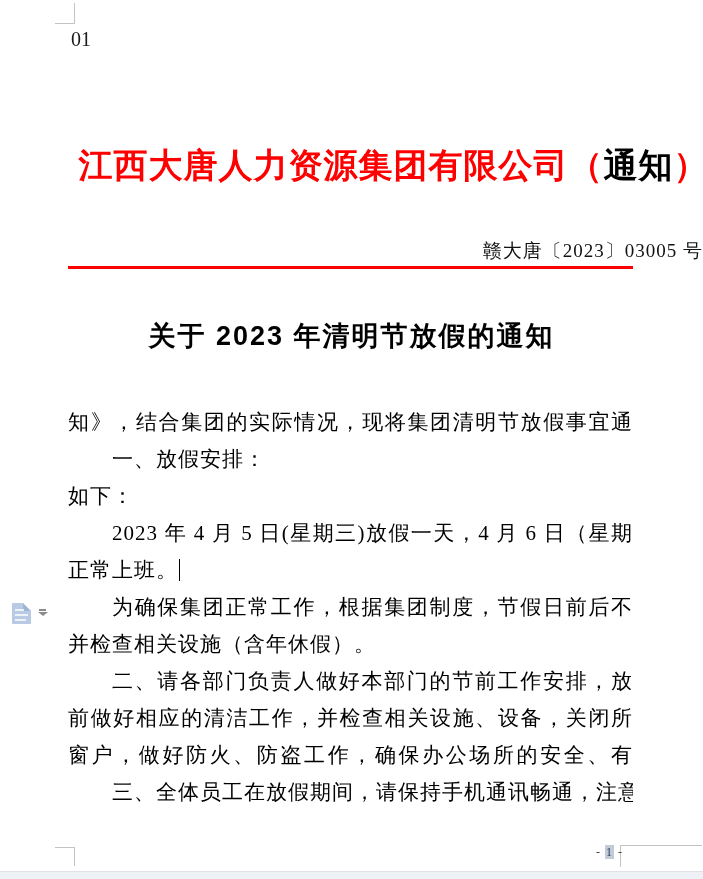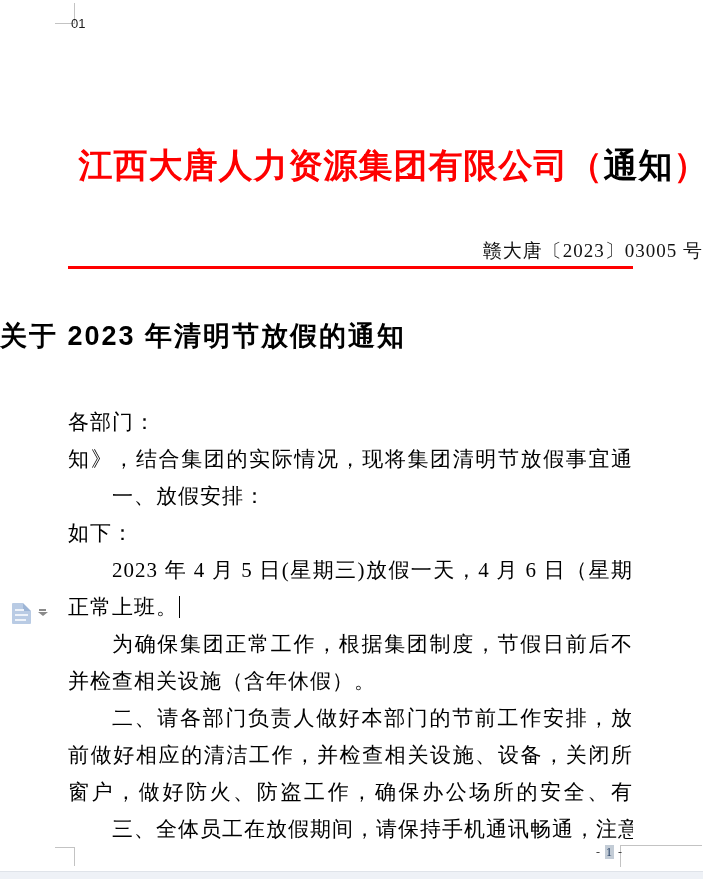--- a/index.html
+++ b/index.html
@@ -15,23 +15,23 @@
   
   .mark{position:absolute;background:#c3c3c3;}
   .tl-v{left:74px;top:3px;width:1px;height:21px;}
   .tl-h{left:55px;top:23px;width:20px;height:1px;}
   .bl-h{left:55px;top:847px;width:20px;height:1px;}
   .bl-v{left:74px;top:847px;width:1px;height:19px;}
   .br-h{left:620px;top:845px;width:82px;height:1px;}
   .br-v{left:620px;top:845px;width:1px;height:22px;}
 
   .corner-label{
-    position:absolute;left:71px;top:16px;
-    font-size:13px;color:#1a1a1a;
-    font-family:Liberation Sans, sans-serif;
+    position:absolute;left:71px;top:28px;
+    font-size:20px;color:#1a1a1a;
+    font-family:Liberation Serif, serif;
   }
 
   .letterhead{
     position:absolute;left:0;top:143px;width:100%;
     text-align:center;
     font-family:"Liberation Sans", sans-serif;
     font-weight:bold;
     font-size:34px;
     letter-spacing:1px;
     margin:0;
@@ -49,21 +49,21 @@
     letter-spacing:1px;
   }
 
   .red-rule{
     position:absolute;left:68px;top:266px;
     width:565px;height:3px;background:#ff0000;
   }
 
   .notice-title{
     position:absolute;left:0;top:318px;width:100%;
-    text-align:left;
+    text-align:center;
     font-family:"Liberation Sans", sans-serif;
     font-weight:bold;font-size:27px;color:#000;
     letter-spacing:2px;margin:0;
     white-space:nowrap;
   }
 
   .body-text{
     position:absolute;left:68px;top:404px;width:565px;
     font-family:"Liberation Serif", serif;
     font-size:21px;color:#000;
@@ -137,21 +137,20 @@
     <span class="red" style="color: rgb(254, 0, 0);">江西大唐人力资源集团有限公司（</span><span class="black">通知</span><span class="red" style="color: rgb(254, 0, 0);">）</span>
   </h1>
 
   <div class="doc-number">赣大唐〔2023〕03005 号</div>
 
   <div class="red-rule" style="background: rgb(255, 0, 0);"></div>
 
   <h2 class="notice-title">关于 2023 年清明节放假的通知</h2>
 
   <div class="body-text" id="body-text">
-      <div class="body-line">各部门：</div>
       <div class="body-line fill">知》，结合集团的实际情况，现将集团清明节放假事宜通知</div>
       <div class="body-line indent">一、放假安排：</div>
       <div class="body-line">如下：</div>
       <div class="body-line fill indent">2023 年 4 月 5 日(星期三)放假一天，4 月 6 日（星期四）</div>
       <div class="body-line">正常上班。<span class="caret"></span></div>
       <div class="body-line fill indent">为确保集团正常工作，根据集团制度，节假日前后不允</div>
       <div class="body-line">并检查相关设施（含年休假）。</div>
       <div class="body-line fill indent">二、请各部门负责人做好本部门的节前工作安排，放假</div>
       <div class="body-line fill">前做好相应的清洁工作，并检查相关设施、设备，关闭所有</div>
       <div class="body-line fill">窗户，做好防火、防盗工作，确保办公场所的安全、有序。</div>

